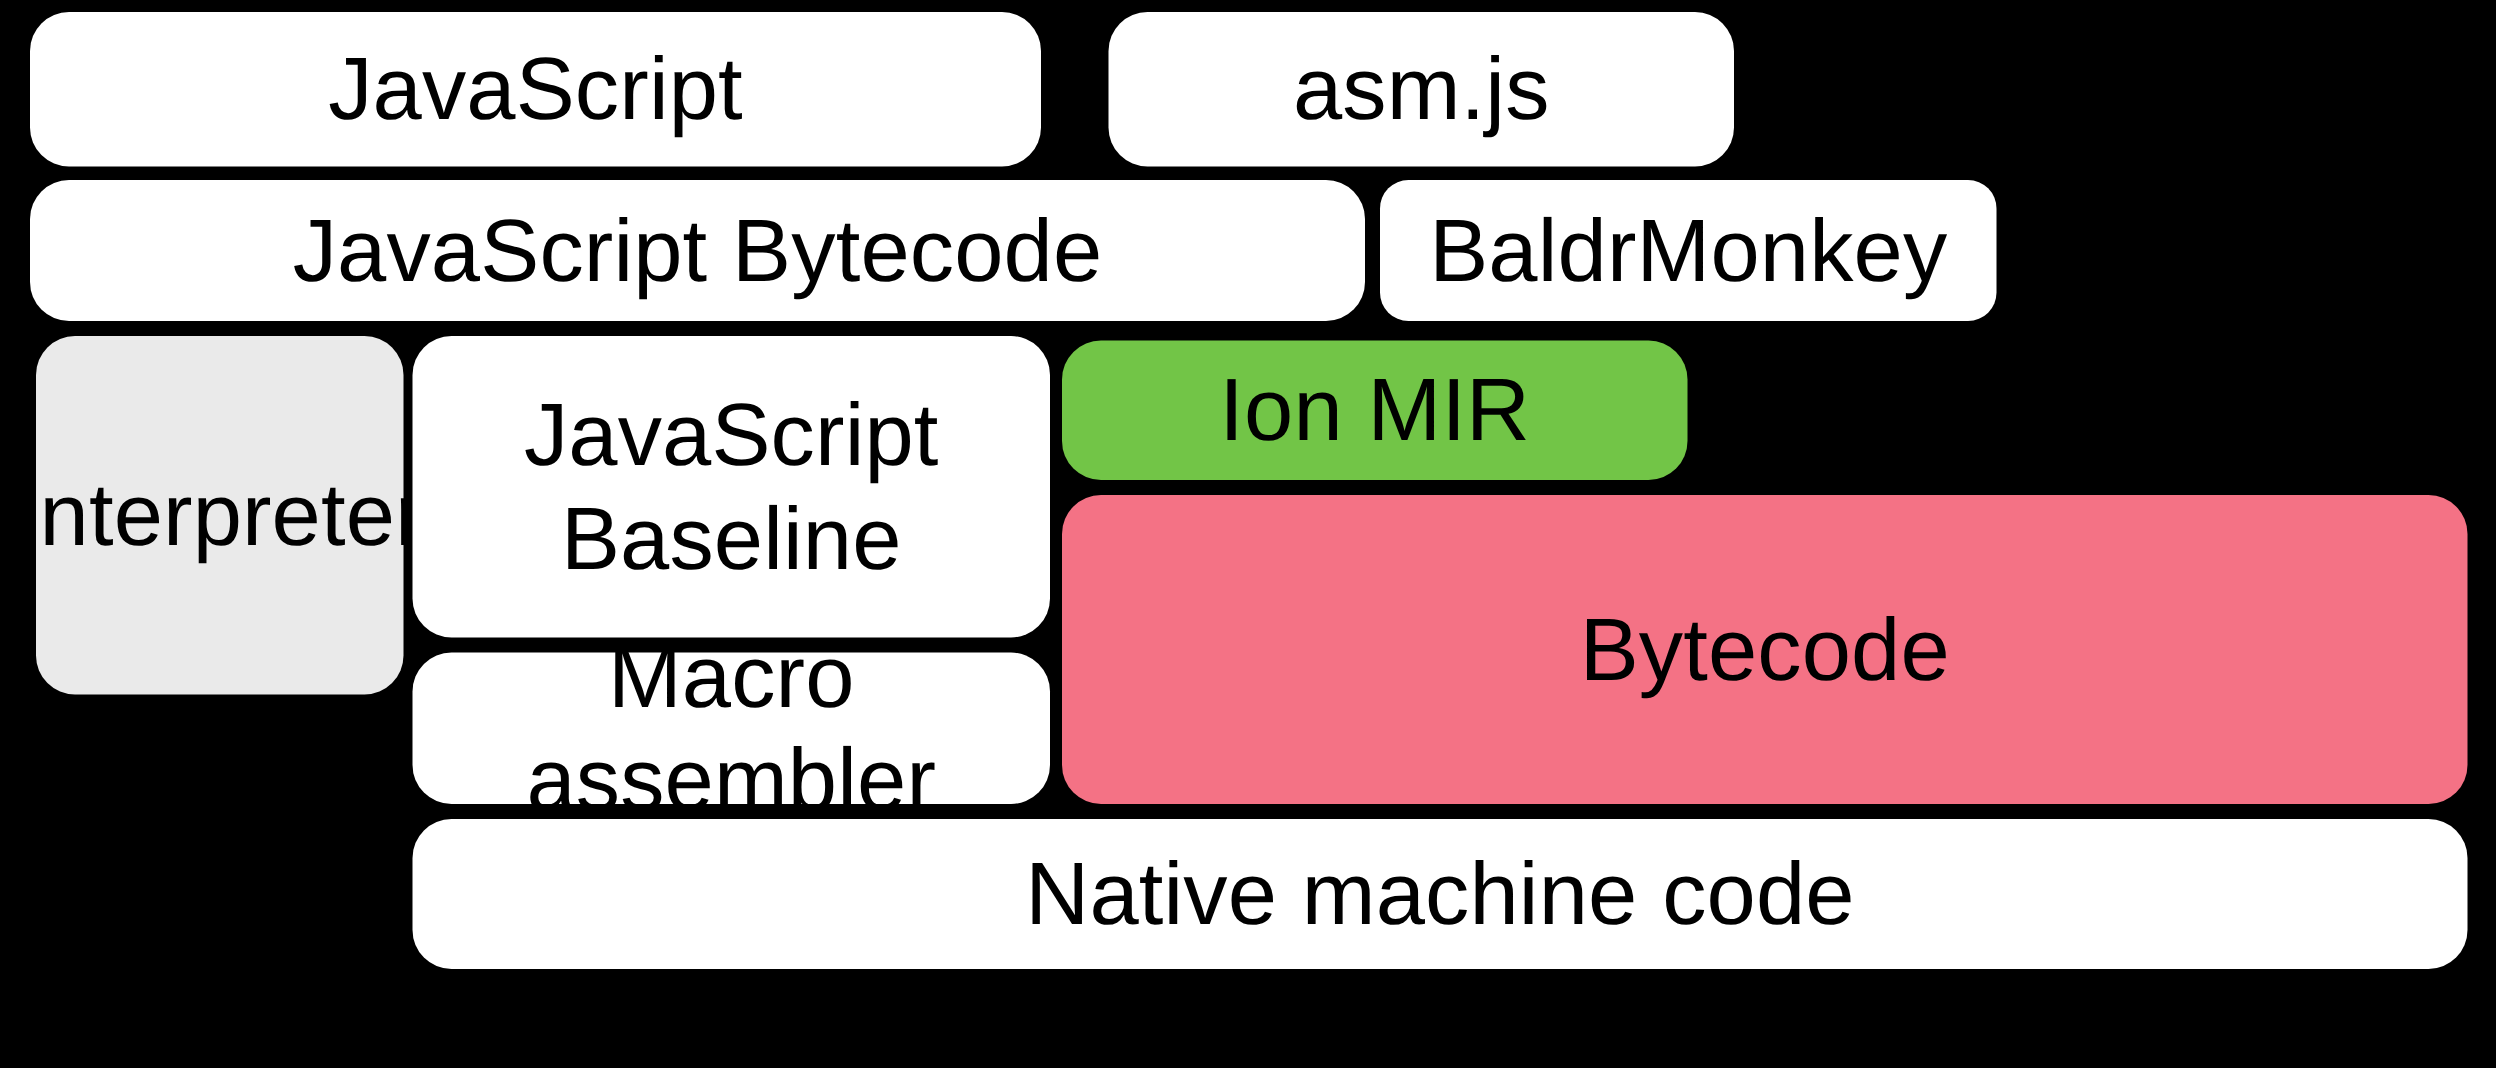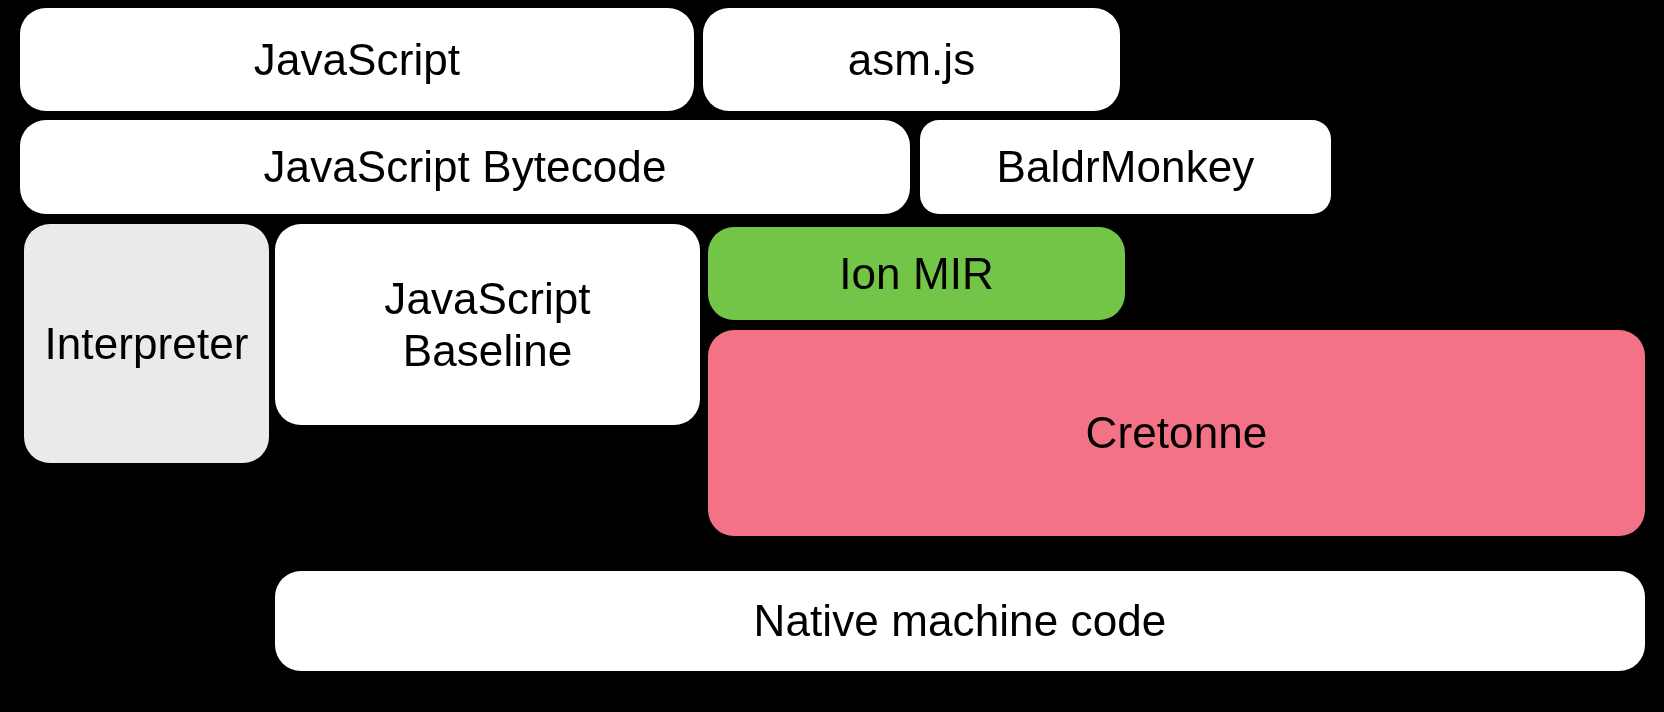--- a/index.html
+++ b/index.html
@@ -21,70 +21,71 @@
   .node {
     position: absolute;
     box-sizing: border-box;
     display: flex;
     align-items: center;
     justify-content: center;
     text-align: center;
     border-radius: 26px;
     color: #000000;
     font-family: "Liberation Sans", sans-serif;
-    font-size: 44px;
+    font-size: 59px;
     line-height: 1.16;
     font-weight: 400;
     letter-spacing: 0.1px;
     white-space: pre-line;
     padding: 0 10px;
   }
   .fill-white  { background: #ffffff; }
   .fill-gray   { background: #eaeaea; }
   .fill-green  { background: #72c547; }
   .fill-pink   { background: #f47285; }
 
   
   #n-javascript       { left: 20px;   top: 8px;   width: 674px;  height: 103px; }
-  #n-asmjs            { left: 703px;  top: 8px;   width: 417px;  height: 103px; }
+  #n-asmjs            { left: 739px;  top: 8px;   width: 417px;  height: 103px; }
   #n-wasm             { left: 1129px; top: 8px;   width: 516px;  height: 103px; }
 
   
   #n-js-bytecode      { left: 20px;   top: 120px; width: 890px;  height: 94px;  }
   #n-baldrmonkey      { left: 920px;  top: 120px; width: 411px;  height: 94px; border-radius: 19px;  }
 
   
   #n-interpreter      { left: 24px;   top: 224px; width: 245px;  height: 239px; }
   #n-js-baseline      { left: 275px;  top: 224px; width: 425px;  height: 201px; }
   #n-macro-assembler  { left: 275px;  top: 435px; width: 425px;  height: 101px; }
   #n-ion-mir          { left: 708px;  top: 227px; width: 417px;  height: 93px; text-align: right;  }
   #n-cretonne         { left: 708px;  top: 330px; width: 937px;  height: 206px; }
 
   
-  #n-native-code      { left: 275px;  top: 546px; width: 1370px; height: 100px; margin-top: 25px; }
+  #n-native-code      { left: 275px;  top: 546px; width: 1370px; height: 100px; }
 </style>
 </head>
 <body>
 
 <div id="diagram">
 
   <div class="node fill-white" id="n-javascript">JavaScript</div>
 
   <div class="node fill-white" id="n-asmjs">asm.js</div>
 
 
   <div class="node fill-white" id="n-js-bytecode">JavaScript Bytecode</div>
 
   <div class="node fill-white" id="n-baldrmonkey">BaldrMonkey</div>
 
   <div class="node fill-gray" id="n-interpreter">Interpreter</div>
 
   <div class="node fill-white" id="n-js-baseline">JavaScript
 Baseline</div>
 
+  <div class="node fill-white" id="n-macro-assembler">Macro assembler</div>
 
   <div class="node fill-green" id="n-ion-mir">Ion MIR</div>
 
-  <div class="node fill-pink" id="n-cretonne">Cretonne</div>
+  <div class="node fill-pink" id="n-cretonne">Bytecode</div>
 
   <div class="node fill-white" id="n-native-code">Native machine code</div>
 
 </div>
 
 </body></html>

